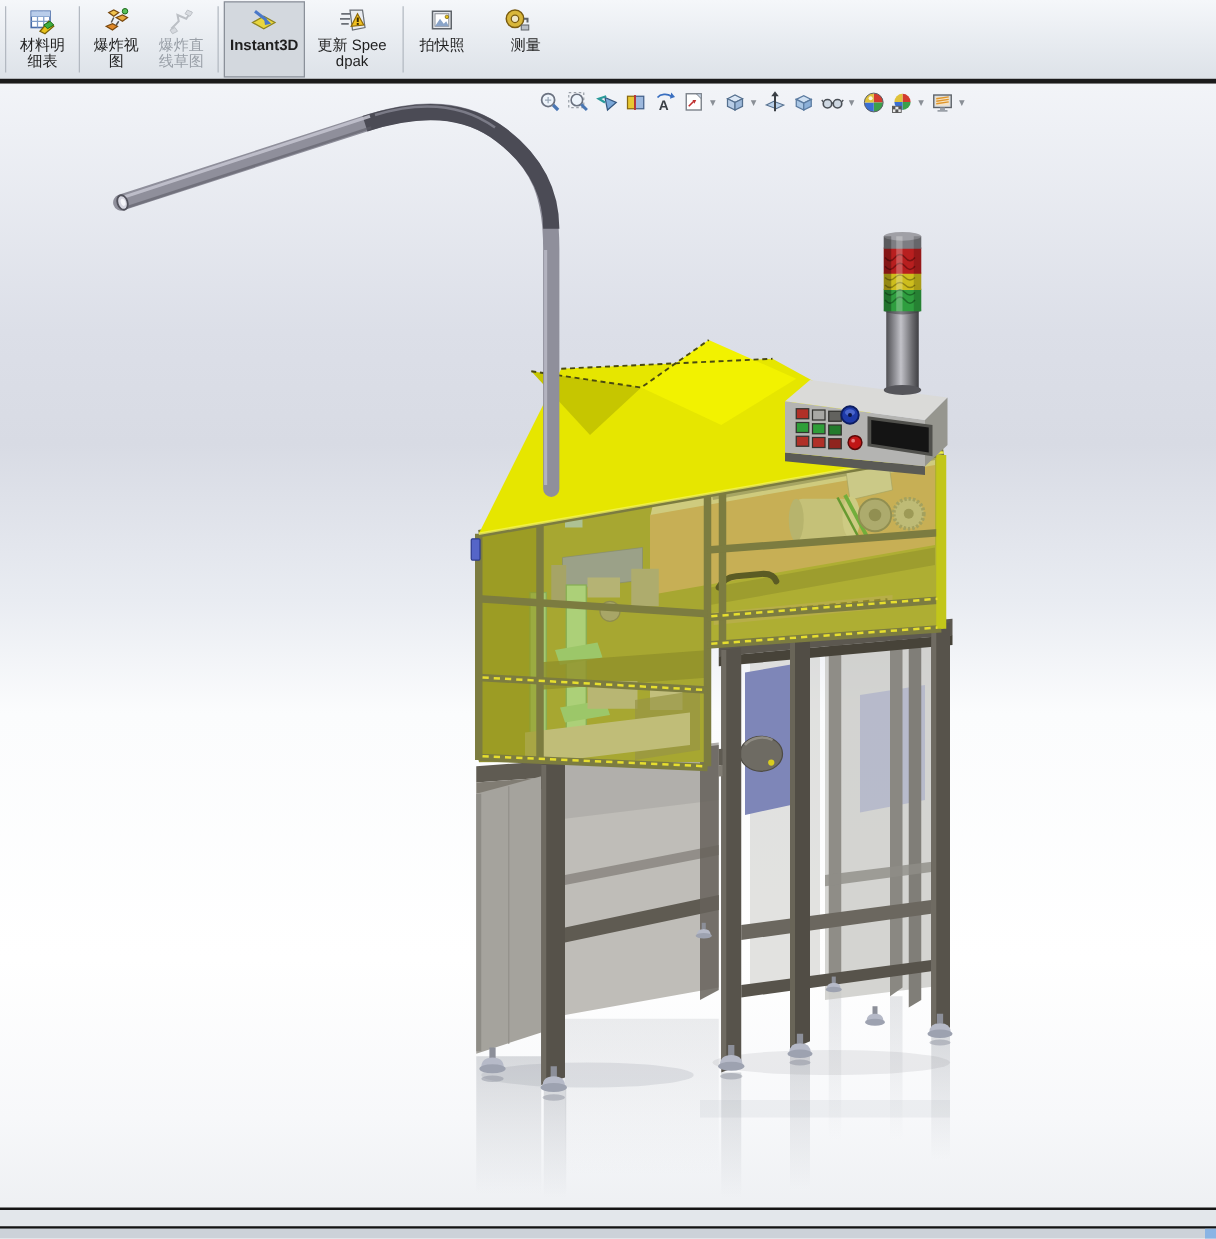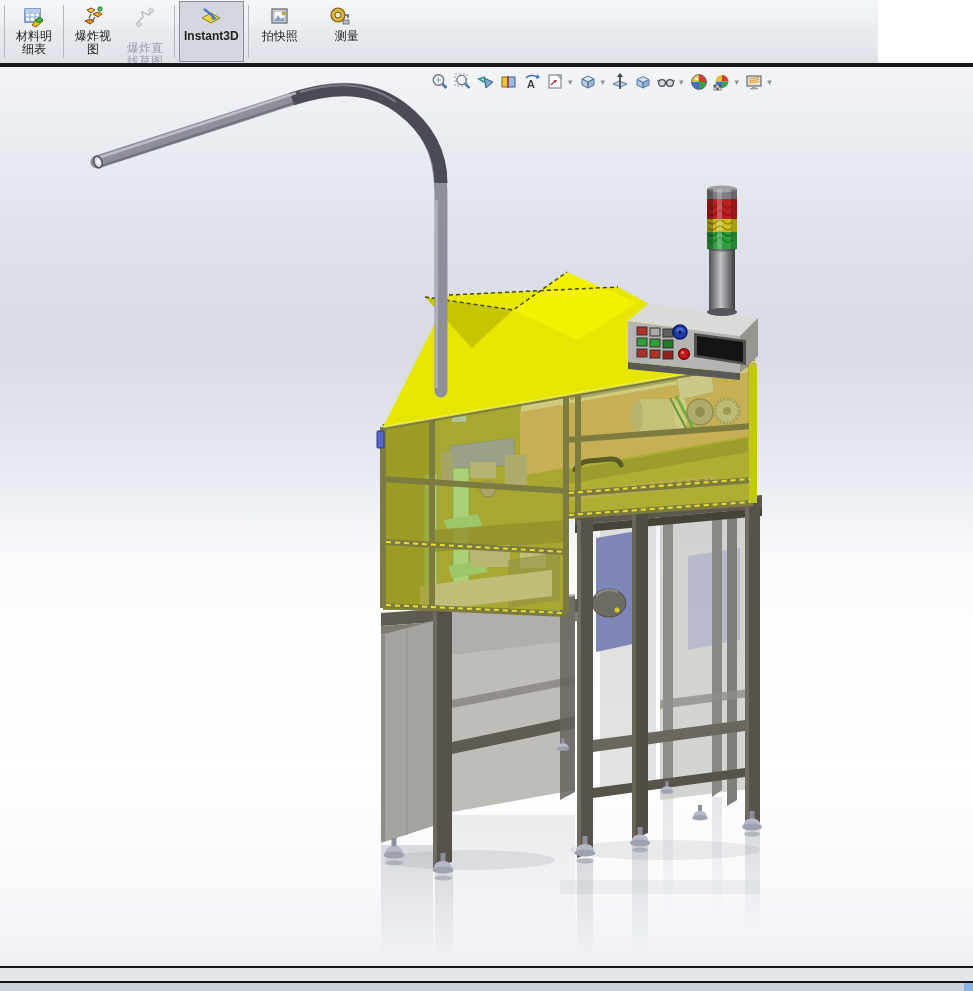--- a/index.html
+++ b/index.html
@@ -3,36 +3,36 @@
 <meta charset="utf-8">
 <style>
   html,body{margin:0;padding:0;}
   body{
     width:973px;height:991px;position:relative;overflow:hidden;
     font-family:"Liberation Sans","DejaVu Sans",sans-serif;
     background:#ffffff;
   }
   
   .cmd-toolbar{
-    position:absolute;top:0;left:0;width:878px;height:63px;
+    position:absolute;top:0;left:0;width:973px;height:63px;
     background:linear-gradient(180deg,#f5f7fa 0%,#e7ebf0 55%,#dde2e8 100%);
     display:flex;align-items:stretch;box-sizing:border-box;padding:1px 0 1px 1px;
   }
   .toolbar-underline{
     position:absolute;top:63px;left:0;width:973px;height:4px;background:#1b1b1b;
   }
   .tb-sep{width:1px;background:#b3b9c1;margin:4px 3px;}
   .tb-btn{
     display:flex;flex-direction:column;align-items:center;justify-content:flex-start;
     padding:3px 4px 1px 4px;margin:0 1px;font-size:12px;color:#1f1f1f;
     line-height:1.12;text-align:center;border:1px solid transparent;box-sizing:border-box;
   }
   .tb-btn .tb-icon{width:24px;height:24px;margin-bottom:1px;flex:0 0 auto;}
   .tb-btn.pressed{background:#d3d8de;border:1px solid #8a9099;font-weight:bold;}
-  .tb-btn.disabled{color:#9aa0a8;gap:12px;}
+  .tb-btn.disabled{color:#9aa0a8;}
   .tb-label{display:block;word-break:break-all;}
   .w40 .tb-label{width:40px;}
   .w44 .tb-label{width:44px;}
   .w62 .tb-label{width:62px;}
   .w34 .tb-label{width:34px;margin-left:16px;}
   
   .viewport{
     position:absolute;top:67px;left:0;width:973px;height:899px;
     background:linear-gradient(180deg,#f2f4f8 0%,#dcdfe8 22%,#d8dbe4 32%,#e9ecf2 46%,#fbfcfd 56%,#ffffff 78%,#f7f8fa 92%,#eef0f3 100%);
   }
@@ -108,20 +108,32 @@
     <span class="tb-icon">
       <svg width="24" height="24" viewBox="0 0 24 24">
         <polygon points="3,13 12,8 21,13 12,18" fill="#e8d63e" stroke="#8f8420" stroke-width="1"></polygon>
         <path d="M5 4 L14 11" stroke="#4a78c8" stroke-width="2.4"></path>
         <polygon points="12,8 18,14 13,15" fill="#4a78c8"></polygon>
       </svg>
     </span>
     <span class="tb-label">Instant3D</span>
   </div>
 
+  <div class="tb-btn w62">
+    <span class="tb-icon">
+      <svg width="24" height="24" viewBox="0 0 24 24">
+        <path d="M3 6 H12 M2 10 H10 M3 14 H9" stroke="#6a6f76" stroke-width="1.4"></path>
+        <polygon points="10,3 20,3 22,17 12,19" fill="#e9ecf1" stroke="#6a6f76" stroke-width="1"></polygon>
+        <polygon points="16,6 21,15 11,16" fill="#f0c020" stroke="#8f6a08" stroke-width="1"></polygon>
+        <rect x="15.4" y="9" width="1.6" height="3.6" fill="#3a2a00"></rect>
+        <rect x="15.4" y="13.4" width="1.6" height="1.5" fill="#3a2a00"></rect>
+      </svg>
+    </span>
+    <span class="tb-label">更新 Speedpak</span>
+  </div>
 
   <div class="tb-sep"></div>
 
   <div class="tb-btn w44">
     <span class="tb-icon">
       <svg width="24" height="24" viewBox="0 0 24 24">
         <rect x="4" y="4" width="15" height="14" fill="#e6e9ee" stroke="#5e6369" stroke-width="1.2"></rect>
         <rect x="6" y="6" width="11" height="10" fill="#ffffff" stroke="#8a8f96" stroke-width="0.8"></rect>
         <polygon points="6,16 10,10 13,14 15,12 17,16" fill="#8aa4c8"></polygon>
         <circle cx="15.5" cy="8.5" r="1.4" fill="#e8c21a" stroke="#7a6208" stroke-width="0.6"></circle>

